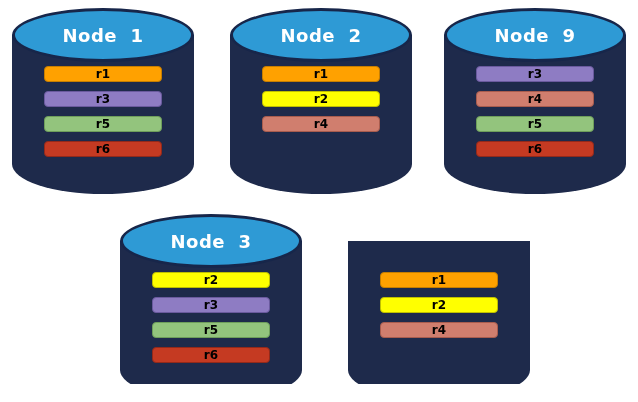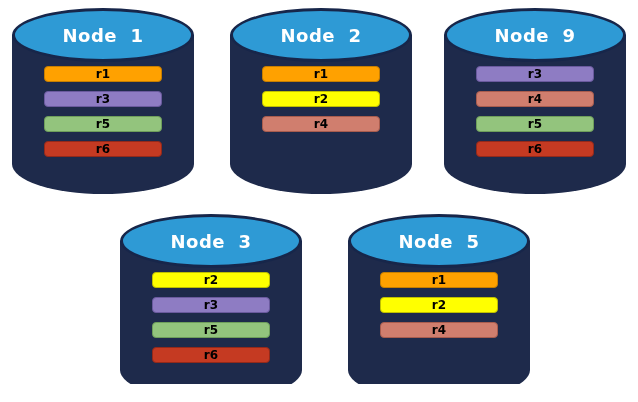--- a/index.html
+++ b/index.html
@@ -120,22 +120,19 @@
       </div>
       <div class="bars">
         <div class="bar" style="background: rgb(255, 255, 0); border-color: rgb(191, 191, 0);">r2</div>
         <div class="bar" style="background: rgb(142, 124, 195); border-color: rgb(106, 90, 158);">r3</div>
         <div class="bar" style="background: rgb(147, 196, 125); border-color: rgb(110, 158, 91);">r5</div>
         <div class="bar" style="background: rgb(197, 58, 34); border-color: rgb(147, 41, 26);">r6</div>
       </div>
     </div>
     <div class="cylinder">
       <div class="cyl-body" style="background: rgb(30, 42, 75);"></div>
-      <div class="cyl-top" style="background: rgb(46, 154, 213); border-color: rgb(23, 38, 74);">
-        <span class="node-title" style="color: rgb(255, 255, 255);">Node  5</span>
-      </div>
       <div class="bars">
         <div class="bar" style="background: rgb(255, 161, 0); border-color: rgb(199, 126, 0);">r1</div>
         <div class="bar" style="background: rgb(255, 255, 0); border-color: rgb(191, 191, 0);">r2</div>
         <div class="bar" style="background: rgb(208, 126, 110); border-color: rgb(168, 92, 78);">r4</div>
       </div>
     </div>
   </div>
 
 </body></html>

